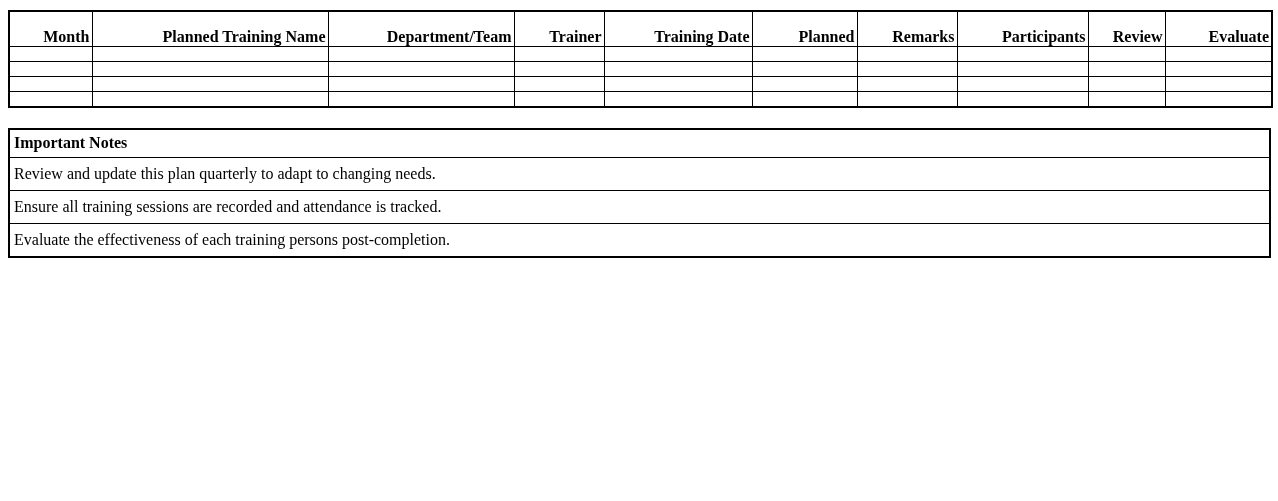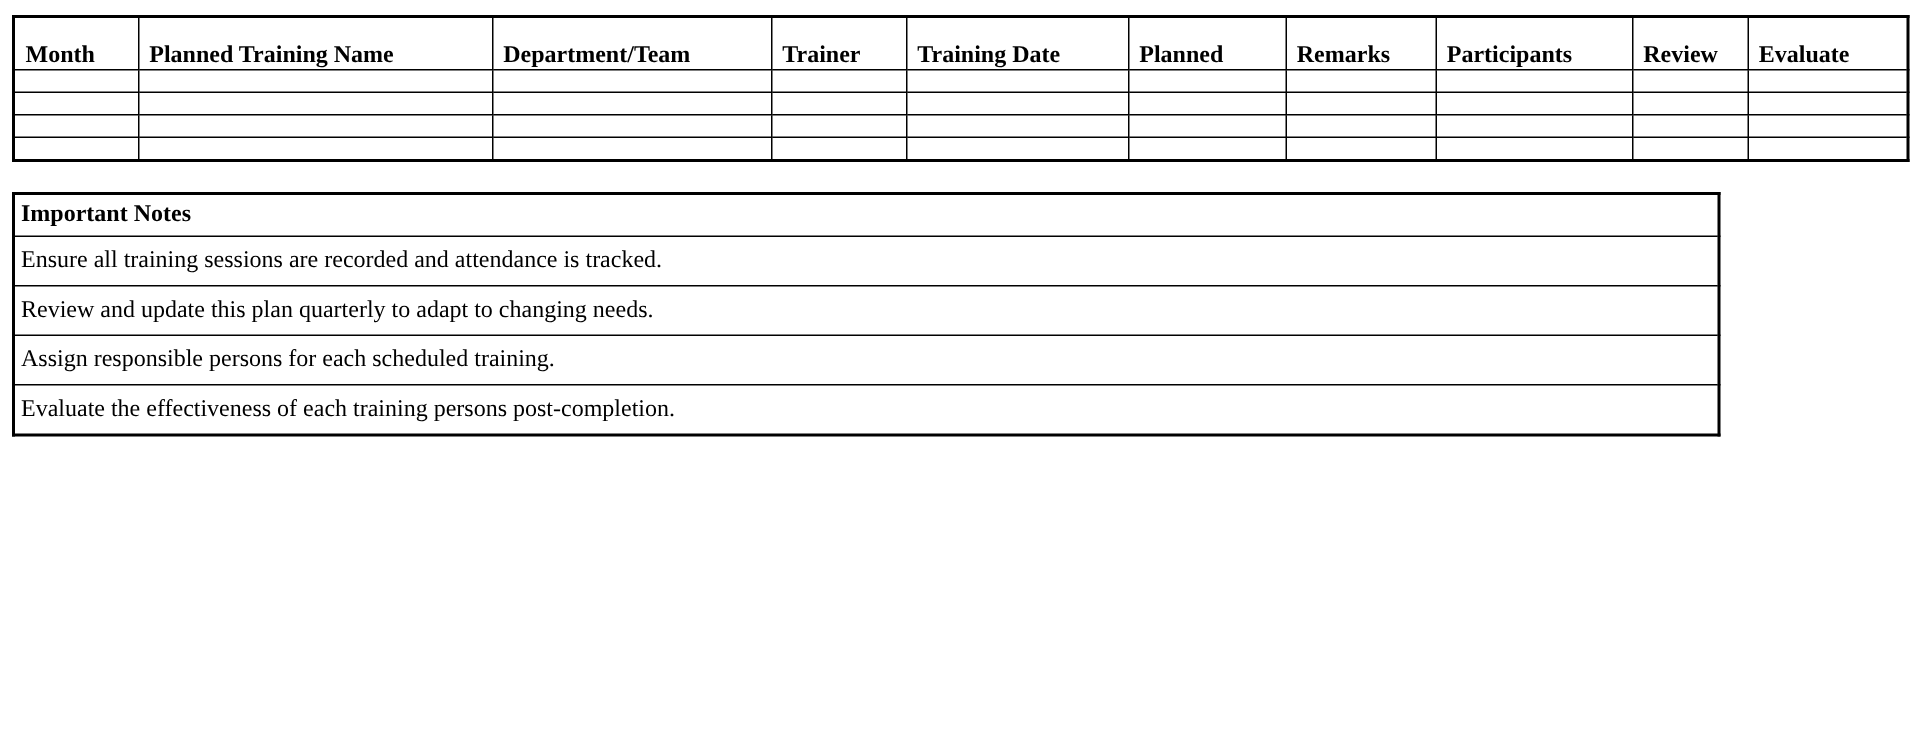--- a/index.html
+++ b/index.html
@@ -9,31 +9,31 @@
     background: #ffffff;
     width: 1278px;
     height: 501px;
     font-family: "Liberation Serif", serif;
     color: #000000;
   }
   table {
     border-collapse: collapse;
     table-layout: fixed;
     margin-left: 8px;
-    width: 1139px;
+    width: 1263px;
     border: 2px solid #000000;
   }
   .plan-table {
     margin-top: 10px;
   }
   .plan-table th {
     border: 1px solid #000000;
     font-size: 16px;
     font-weight: bold;
-    text-align: left;
+    text-align: right;
     vertical-align: middle;
     height: 31px;
     padding: 16px 2px 0 7px;
     overflow: hidden;
     white-space: nowrap;
   }
   .plan-table td {
     border: 1px solid #000000;
     height: 15px;
     padding: 0;
@@ -136,25 +136,22 @@
     </tr>
   </tbody>
 </table>
 
 <table class="notes-table">
   <tbody>
     <tr>
       <td class="notes-title">Important Notes</td>
     </tr>
     <tr>
-      <td>Ensure all training sessions are recorded and attendance is tracked.</td>
-    </tr>
-    <tr>
       <td>Review and update this plan quarterly to adapt to changing needs.</td>
     </tr>
     <tr>
-      <td>Assign responsible persons for each scheduled training.</td>
+      <td>Ensure all training sessions are recorded and attendance is tracked.</td>
     </tr>
     <tr>
       <td>Evaluate the effectiveness of each training persons post-completion.</td>
     </tr>
   </tbody>
 </table>
 
 </body></html>

